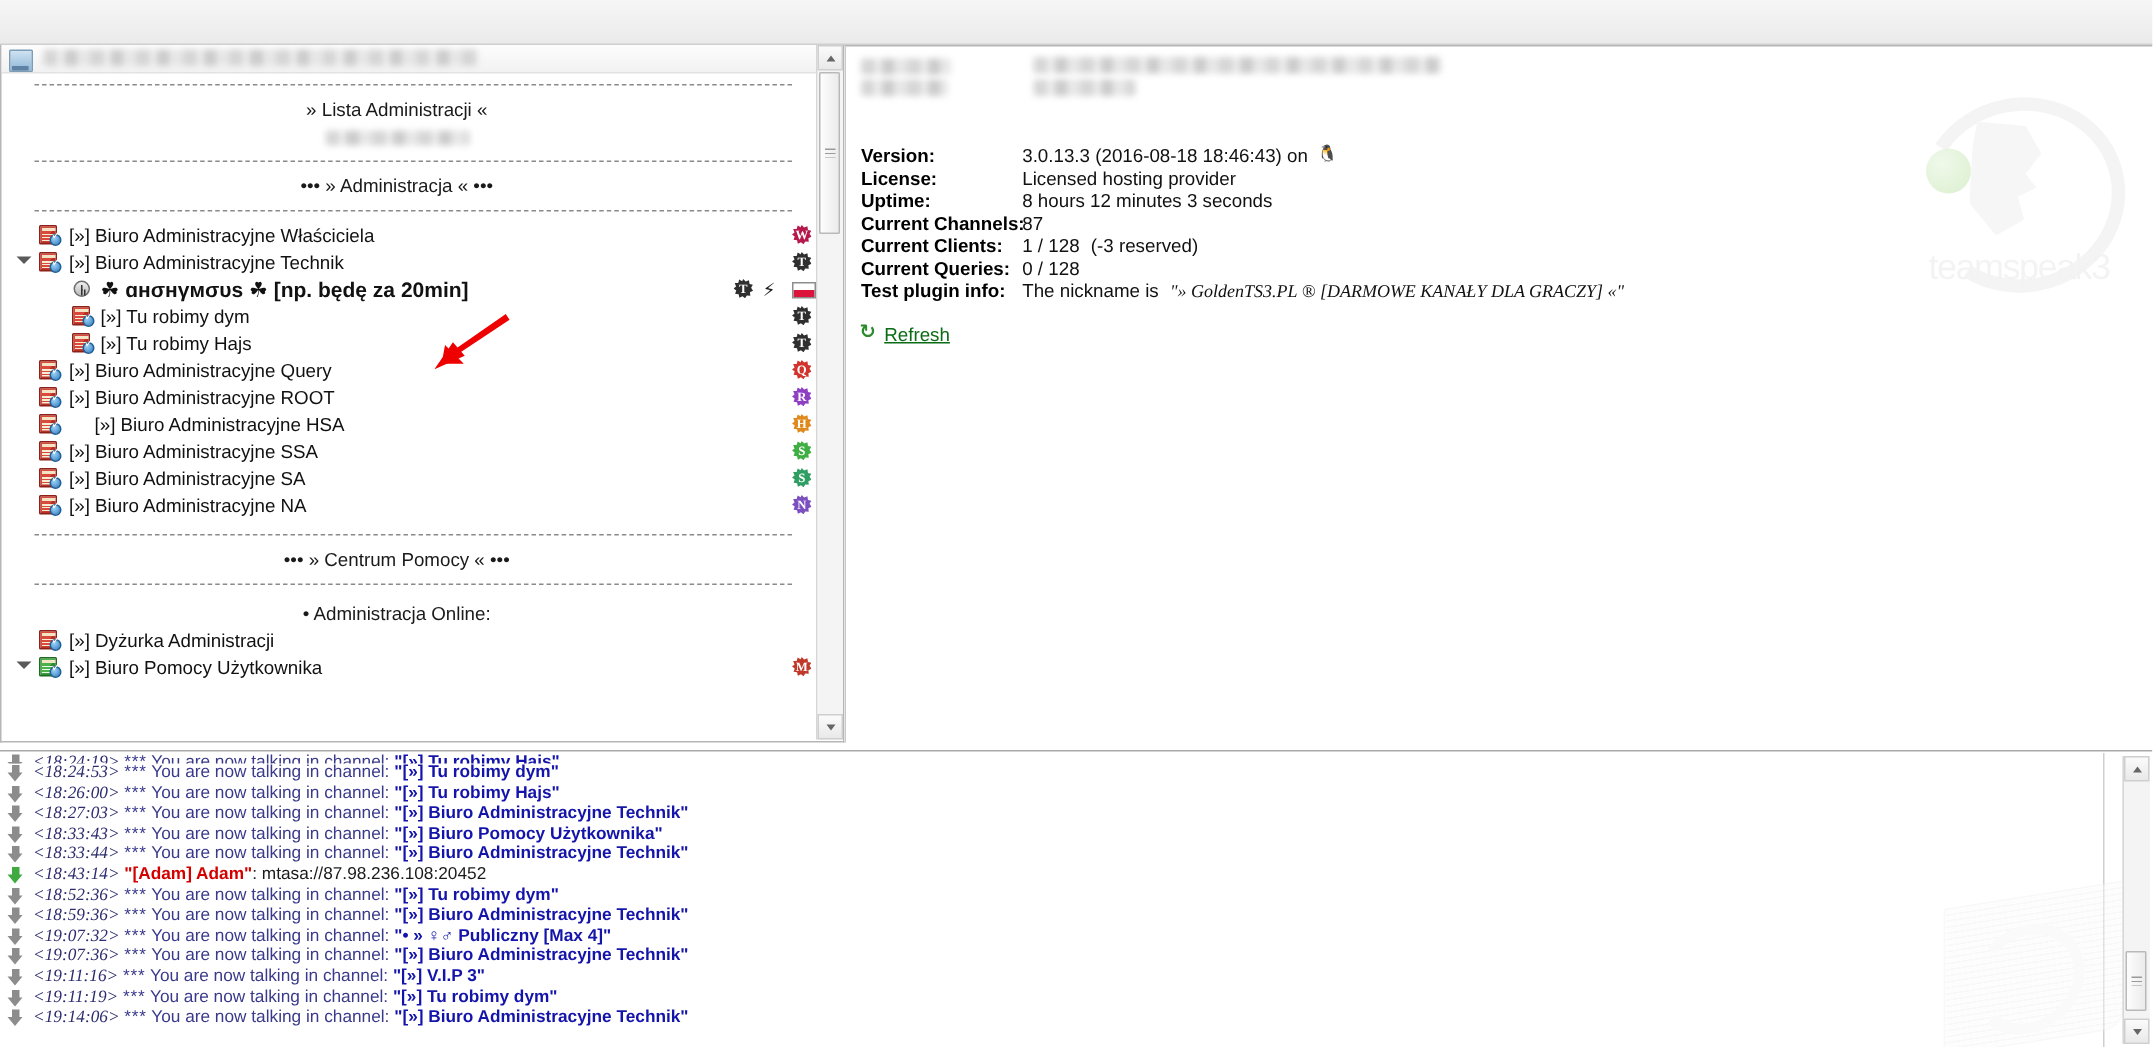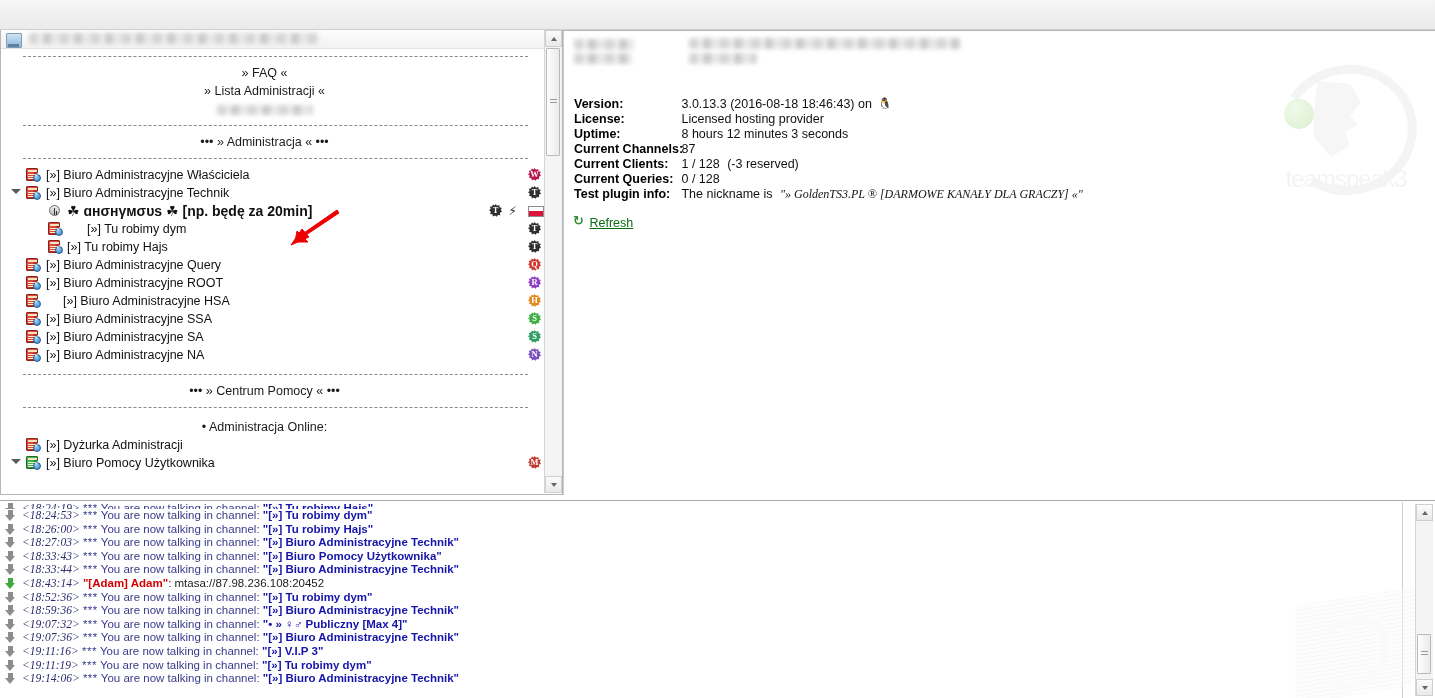--- a/index.html
+++ b/index.html
@@ -160,21 +160,20 @@
   <div class="treepane">
 
     <div class="serverrow">
       <span class="srv-icon"></span>
       <span class="blur" style="position:absolute;left:28px;top:3px;width:290px;height:11px;"></span>
     </div>
 
     <div class="treescroll">
 
       <div class="sep"></div>
-      <div class="centerline">» FAQ «</div>
       <div class="centerline">» Lista Administracji «</div>
       <div class="centerline">
         <span class="blur" style="width:96px;height:10px;"></span>
       </div>
       <div class="sep"></div>
       <div class="centerline">••• » Administracja « •••</div>
       <div class="sep"></div>
 
       <div class="row">
         <span class="chicon" style="left:25px;">
@@ -212,21 +211,21 @@
           <span class="lightning"></span>
           <span class="flagpl"></span>
         </span>
       </div>
 
       <div class="row">
         <span class="chicon" style="left:47px;">
             <i></i>
             <u></u>
           </span>
-        <span class="lbl" style="left:66px;margin-left:20px;">[»] Tu robimy dym</span>
+        <span class="lbl" style="left:66px;">[»] Tu robimy dym</span>
         <span class="badges">
           <span class="sg">
             <b style="background:#2f2f2f;"></b><span>T</span></span>
         </span>
       </div>
 
       <div class="row">
         <span class="chicon" style="left:47px;">
             <i></i>
             <u></u>

